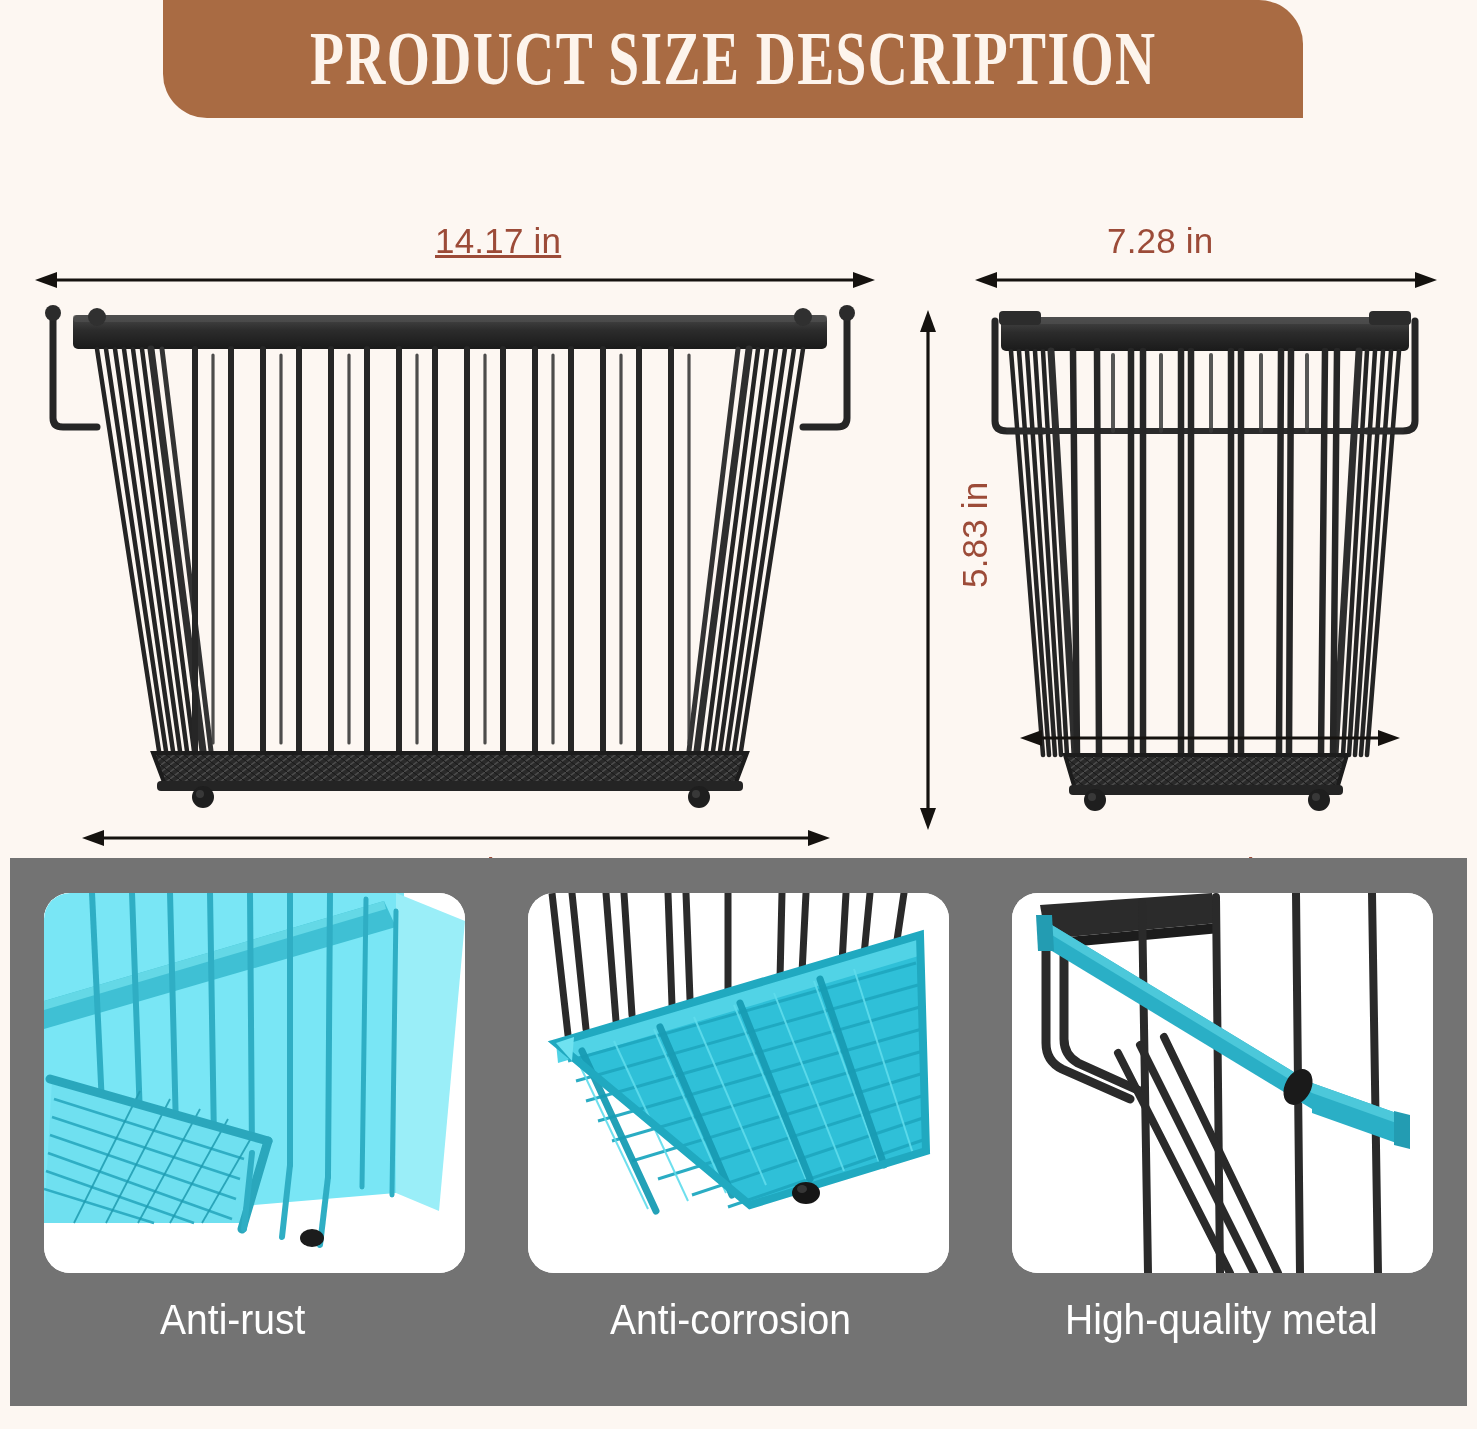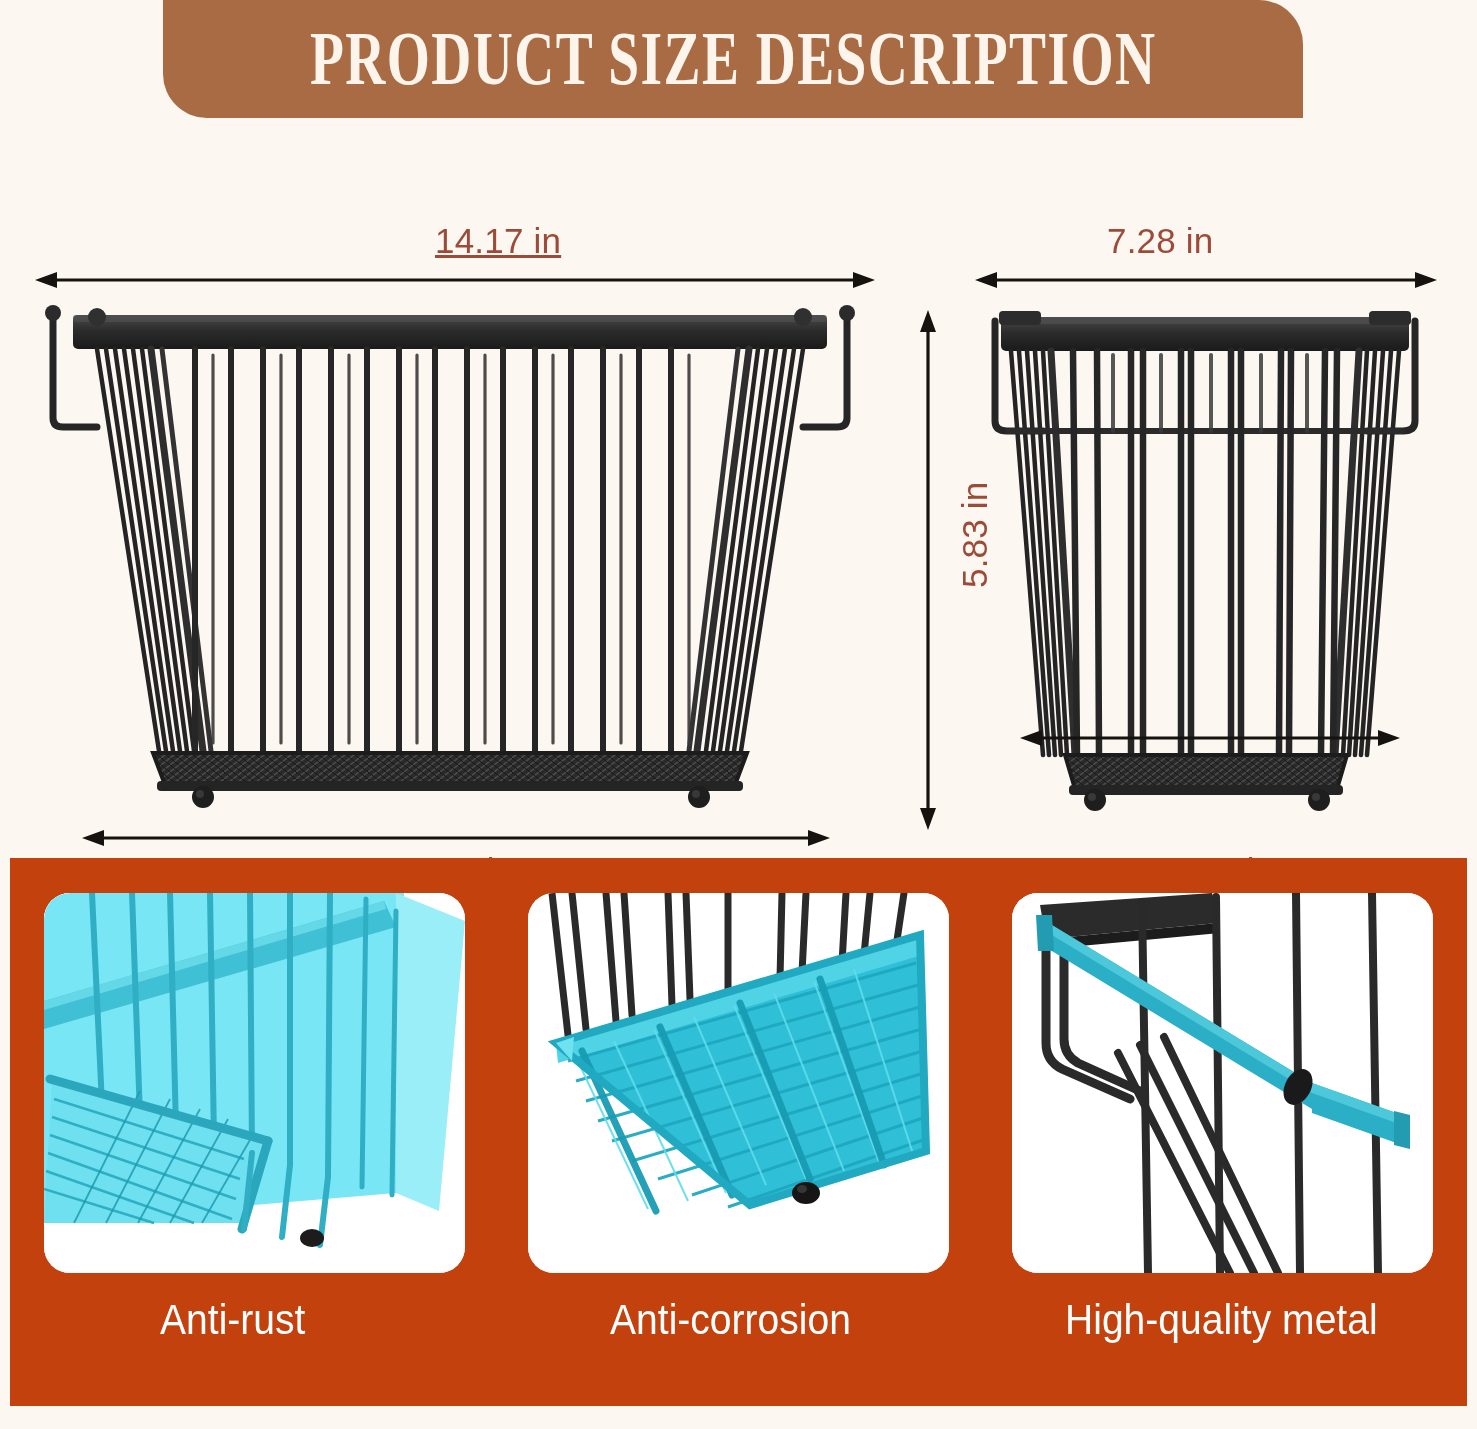--- a/index.html
+++ b/index.html
@@ -81,21 +81,21 @@
     position: absolute;
   }
 
   
   .feature-panel {
     position: absolute;
     left: 10px;
     top: 858px;
     width: 1457px;
     height: 548px;
-    background: #c2410c;
+    background: #737373;
   }
   .feature-cards {
     position: absolute;
     left: 0; top: 0;
     width: 100%;
     height: 100%;
   }
   .feature-card {
     position: absolute;
     top: 35px;

